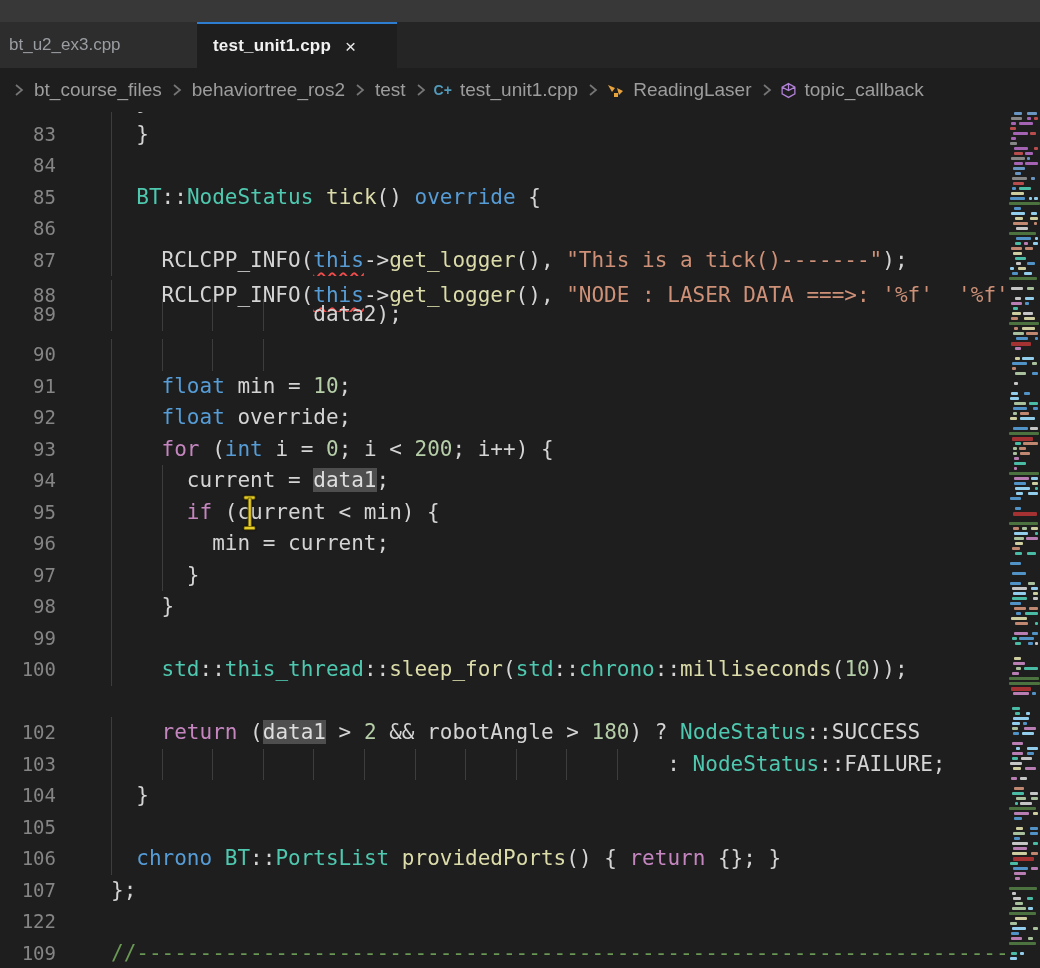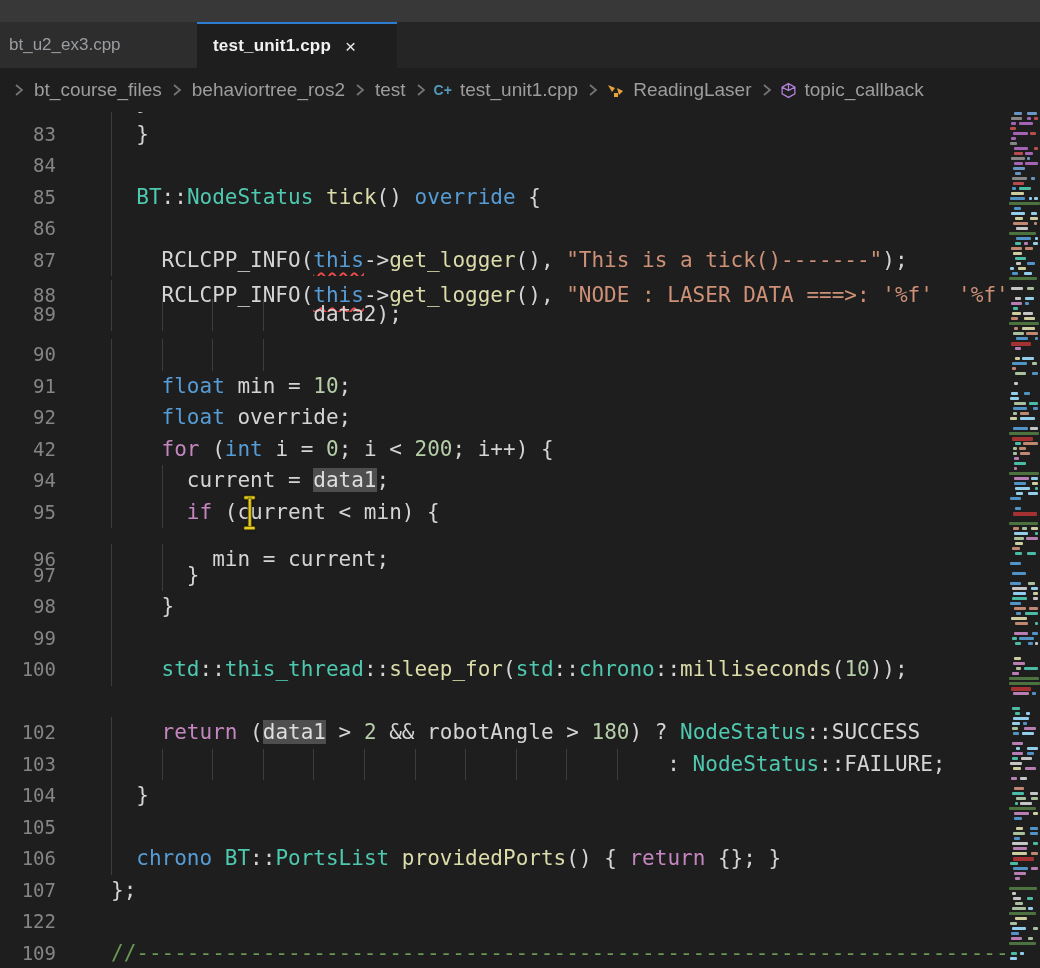--- a/index.html
+++ b/index.html
@@ -165,37 +165,37 @@
         <span class="ln">91</span>
         <div class="guide" style="left: 111px;"></div>
         <span class="code"><span class="tk-d">    </span><span class="tk-k">float</span><span class="tk-d"> min = </span><span class="tk-n">10</span><span class="tk-d">;</span></span>
       </div>
       <div class="row" style="top: 290px;">
         <span class="ln">92</span>
         <div class="guide" style="left: 111px;"></div>
         <span class="code"><span class="tk-d">    </span><span class="tk-k">float</span><span class="tk-d"> override;</span></span>
       </div>
       <div class="row" style="top: 321.5px;">
-        <span class="ln">42</span>
+        <span class="ln">93</span>
         <div class="guide" style="left: 111px;"></div>
         <span class="code"><span class="tk-d">    </span><span class="tk-c">for</span><span class="tk-d"> (</span><span class="tk-k">int</span><span class="tk-d"> i = </span><span class="tk-n">0</span><span class="tk-d">; i &lt; </span><span class="tk-n">200</span><span class="tk-d">; i++) {</span></span>
       </div>
       <div class="row" style="top: 353px;">
         <span class="ln">94</span>
         <div class="guide" style="left: 111px;"></div>
         <div class="guide" style="left: 161.586px;"></div>
         <span class="code"><span class="tk-d">      current = </span><span class="tk-h">data1</span><span class="tk-d">;</span></span>
       </div>
       <div class="row" style="top: 384.5px;">
         <span class="ln">95</span>
         <div class="guide" style="left: 111px;"></div>
         <div class="guide" style="left: 161.586px;"></div>
         <span class="code"><span class="tk-d">      </span><span class="tk-c">if</span><span class="tk-d"> (current &lt; min) {</span></span>
       </div>
-      <div class="row" style="top: 416px; margin-top: 16px;">
+      <div class="row" style="top: 416px;">
         <span class="ln">96</span>
         <div class="guide" style="left: 111px;"></div>
         <div class="guide" style="left: 161.586px;"></div>
         <span class="code"><span class="tk-d">        min = current;</span></span>
       </div>
       <div class="row" style="top: 447.5px;">
         <span class="ln">97</span>
         <div class="guide" style="left: 111px;"></div>
         <div class="guide" style="left: 161.586px;"></div>
         <span class="code"><span class="tk-d">      }</span></span>

